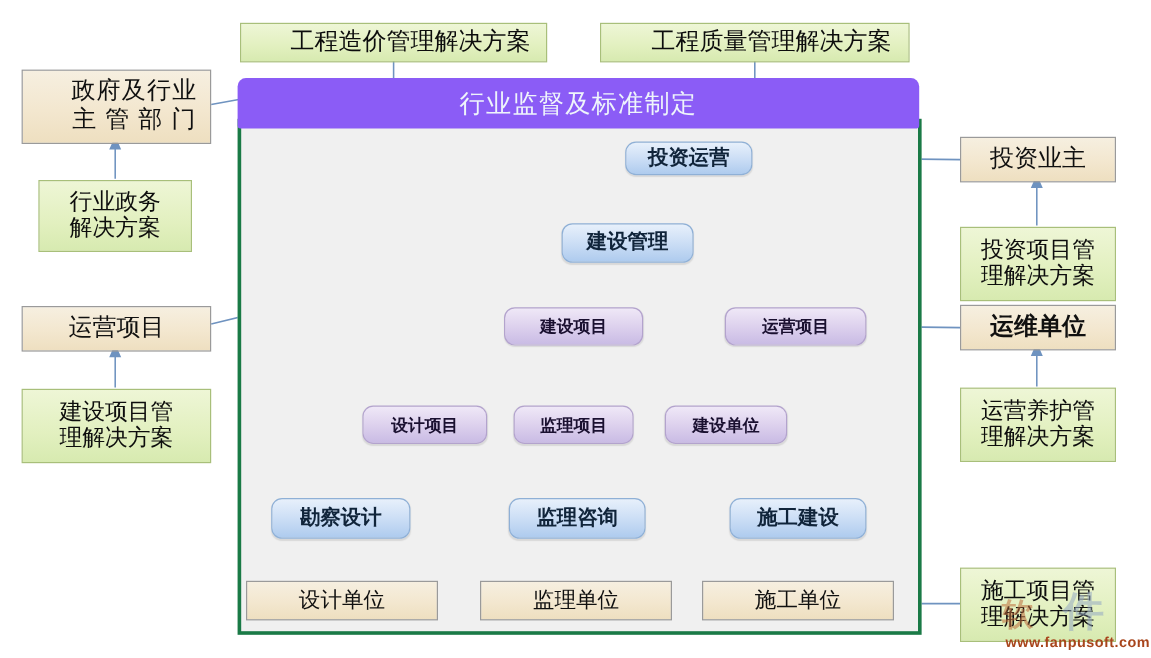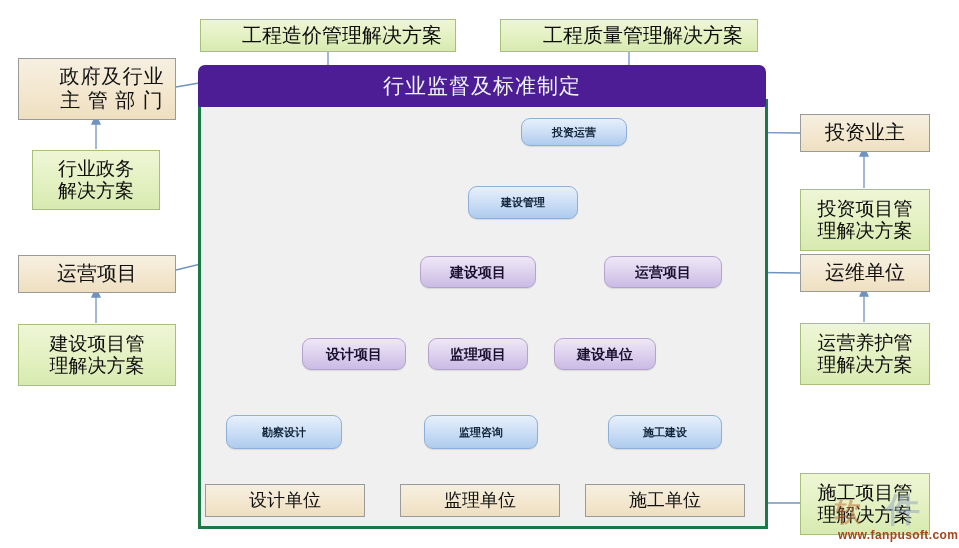--- a/index.html
+++ b/index.html
@@ -35,21 +35,21 @@
     border: 3px solid #1a7a46;
     background: #f0f0f0;
     box-sizing: border-box;
   }
   .panel-header {
     position: absolute;
     left: 198px;
     top: 65px;
     width: 568px;
     height: 42px;
-    background: #4c1d95;
+    background: #8b5cf6;
     border-radius: 7px 7px 2px 2px;
     color: #eef4fb;
     font-size: 21px;
     letter-spacing: 1px;
     display: flex;
     align-items: center;
     justify-content: center;
     box-sizing: border-box;
   }
 
@@ -64,21 +64,21 @@
     line-height: 1.18;
     white-space: pre-line;
   }
 
   
   .n-blue {
     border: 1px solid #8fb0d6;
     border-radius: 9px;
     background: linear-gradient(to bottom, #e7f0fb 0%, #cfe0f6 45%, #aecbee 100%);
     color: #10243a;
-    font-size: 11px;
+    font-size: 17px;
     font-weight: bold;
     box-shadow: 0 1px 1px rgba(0,0,0,0.10);
   }
 
   
   .n-purple {
     border: 1px solid #b3a3cd;
     border-radius: 9px;
     background: linear-gradient(to bottom, #efe8f7 0%, #ded2ee 48%, #c9bbe4 100%);
     color: #1a1030;
@@ -210,21 +210,21 @@
 解决方案</div>
 
   <div class="node n-tan" style="left:18px; top:255px; width:158px; height:38px;">运营项目</div>
   <div class="node n-green" style="left:18px; top:324px; width:158px; height:62px;">建设项目管
 理解决方案</div>
 
   <div class="node n-tan" style="left:800px; top:114px; width:130px; height:38px;">投资业主</div>
   <div class="node n-green" style="left:800px; top:189px; width:130px; height:62px;">投资项目管
 理解决方案</div>
 
-  <div class="node n-tan" style="left:800px; top:254px; width:130px; height:38px;">运维单位</div>
+  <div class="node n-tan" style="left:800px; top:254px; width:130px; height:38px;font-weight:bold;">运维单位</div>
   <div class="node n-green" style="left:800px; top:323px; width:130px; height:62px;">运营养护管
 理解决方案</div>
 
   <div class="node n-green" style="left:800px; top:473px; width:130px; height:62px;">施工项目管
 理解决方案</div>
 
   <div class="node n-blue" style="left:521px; top:118px; width:106px; height:28px;">投资运营</div>
 
   <div class="node n-blue" style="left:468px; top:186px; width:110px; height:33px;">建设管理</div>
 

